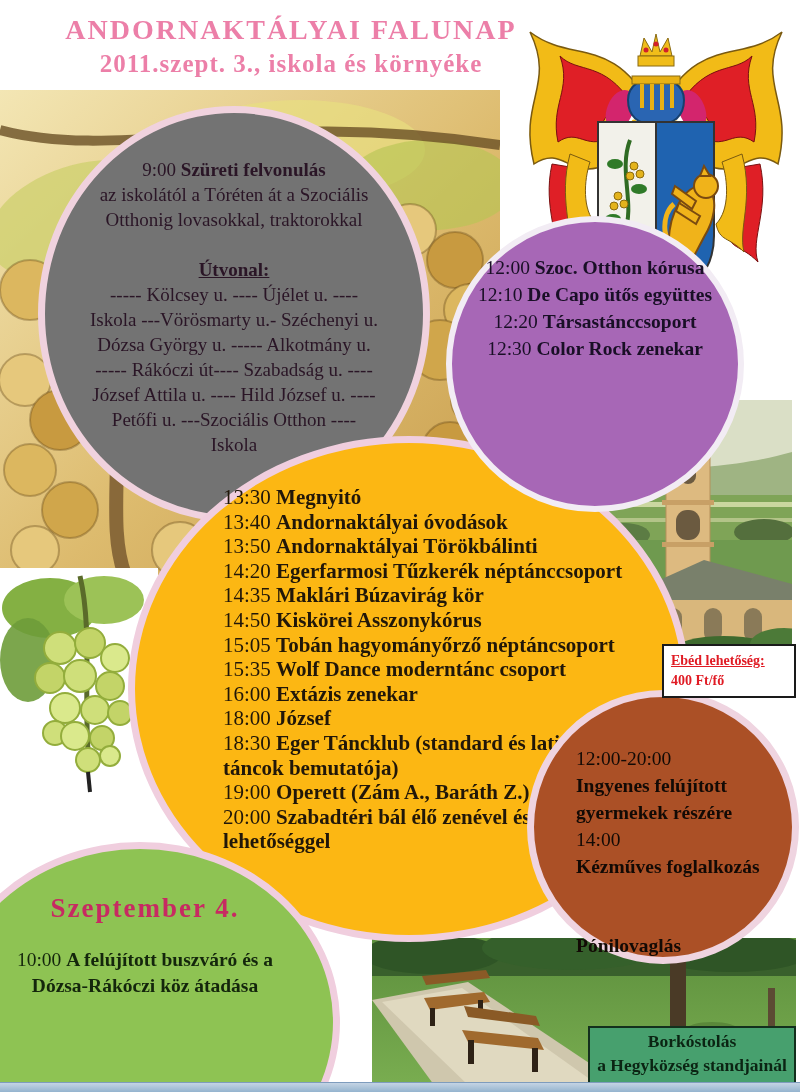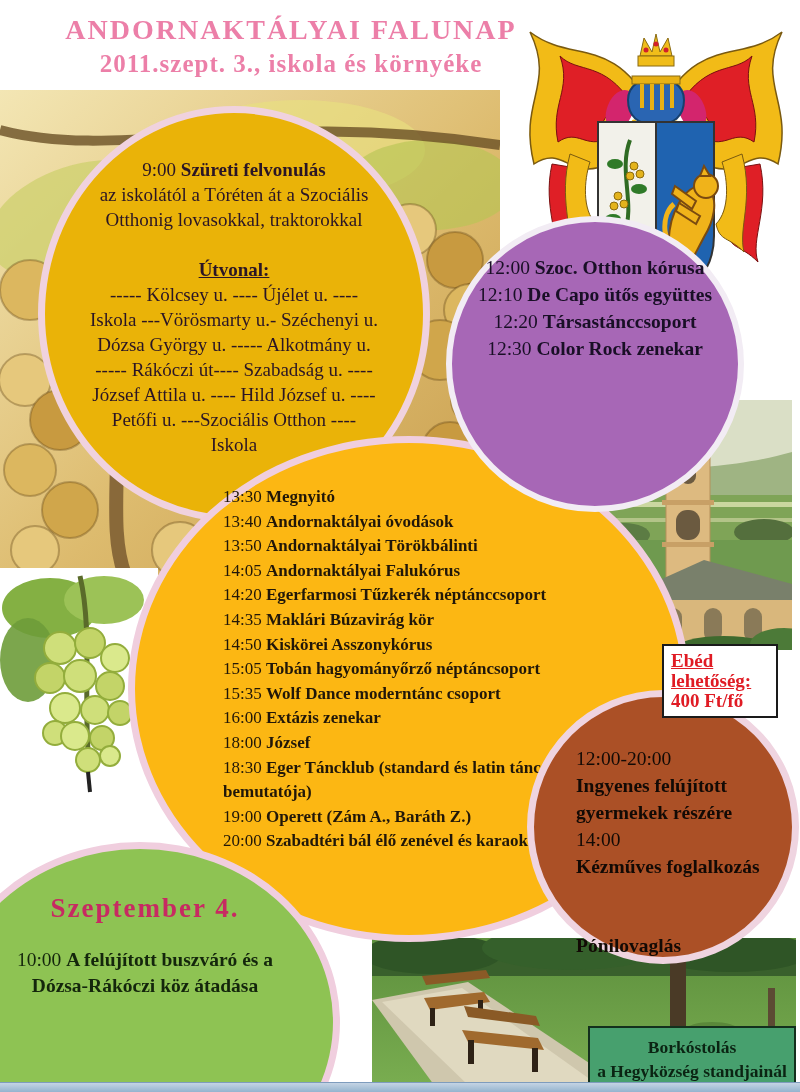--- a/index.html
+++ b/index.html
@@ -7,44 +7,44 @@
         font-family:"Liberation Serif",serif;color:#221622;}
   .abs{position:absolute;}
   
   .header{left:36px;top:14px;width:510px;text-align:center;color:#ec7fa8;font-weight:bold;z-index:20;}
   .header .t1{font-size:28px;letter-spacing:2px;}
   .header .t2{font-size:25px;letter-spacing:1px;margin-top:4px;}
   
   .photo{overflow:hidden;z-index:1;}
   
   .circle{border-radius:50%;box-sizing:border-box;}
-  .pink-circle{left:38px;top:106px;width:392px;height:416px;background:#eab308;border:7px solid #f0d2de;z-index:3;}
+  .pink-circle{left:38px;top:106px;width:392px;height:416px;background:#737373;border:7px solid #f0d2de;z-index:3;}
   .yellow-circle{left:128px;top:436px;width:562px;height:506px;background:#fcb713;border:7px solid #f0cede;z-index:4;}
   .purple-circle{left:446px;top:216px;width:298px;height:296px;background:#a767b6;border:6px solid #f2ecf4;z-index:5;}
   .brown-circle{left:527px;top:690px;width:272px;height:274px;background:#ab5026;border:7px solid #efd4e0;z-index:5;}
   .green-circle{left:-60px;top:842px;width:400px;height:360px;background:#8ec353;border:7px solid #f0cede;z-index:5;}
   
   .pink-text{position:absolute;left:18px;right:18px;top:44px;text-align:center;
              font-size:19px;line-height:25px;color:#2a1526;}
   .pink-text .sp{height:25px;}
   .u{text-decoration:underline;}
-  .yellow-text{position:absolute;left:88px;top:42px;width:414px;font-size:17px;line-height:24.6px;color:#211709;}
+  .yellow-text{position:absolute;left:88px;top:42px;width:414px;font-size:21px;line-height:24.6px;color:#211709;}
   .purple-text{position:absolute;left:24px;top:32px;width:238px;text-align:center;
                font-size:19.5px;line-height:27px;color:#190f26;}
   .brown-text{position:absolute;left:42px;top:48px;width:196px;font-size:19.5px;line-height:27px;color:#120a05;}
   .brown-text .gap{height:52px;}
   .green-text{position:absolute;left:64px;top:46px;width:268px;text-align:center;
               font-size:19.5px;line-height:26px;color:#14260c;}
   .green-title{font-size:27px;font-weight:bold;color:#c72a62;letter-spacing:2px;margin-bottom:26px;}
   .b{font-weight:bold;}
   
-  .lunch-box{left:662px;top:644px;width:116px;background:#ffffff;border:2px solid #1a1a1a;
-             padding:5px 7px;font-size:19px;line-height:20px;font-weight:bold;color:#e01b24;z-index:8;box-sizing:border-box;}
+  .lunch-box{left:662px;top:644px;width:134px;background:#ffffff;border:2px solid #1a1a1a;
+             padding:5px 7px;font-size:14px;line-height:20px;font-weight:bold;color:#e01b24;z-index:8;box-sizing:border-box;}
   .wine-box{left:588px;top:1026px;width:208px;height:62px;background:#47a06e;border:2px solid #13301d;
-            text-align:center;padding-top:7px;font-size:17.5px;font-weight:bold;color:#0b2413;
+            text-align:center;padding-top:1px;font-size:17.5px;font-weight:bold;color:#0b2413;
             line-height:24px;z-index:8;box-sizing:border-box;}
   .bottom-bar{left:0;top:1082px;width:800px;height:10px;
               background:linear-gradient(#c4d4e4,#8fb0cc);border-top:1px solid #7e9cbd;z-index:9;}
 </style>
 </head>
 <body>
 
 <div class="page">
 
   <div class="abs photo" style="left:0;top:90px;width:500px;height:485px;">
@@ -271,21 +271,20 @@
       <div>Petőfi u. ---Szociális Otthon ----</div>
       <div>Iskola</div>
     </div>
   </div>
 
   <div class="abs circle yellow-circle">
     <div class="yellow-text">
       <div><span>13:30</span> <span class="b">Megnyitó</span></div>
       <div><span>13:40</span> <span class="b">Andornaktályai óvodások</span></div>
       <div><span>13:50</span> <span class="b">Andornaktályai Törökbálinti</span></div>
-      <div><span>14:05</span> <span class="b">Andornaktályai Falukórus</span></div>
       <div><span>14:20</span> <span class="b">Egerfarmosi Tűzkerék néptánccsoport</span></div>
       <div><span>14:35</span> <span class="b">Maklári Búzavirág kör</span></div>
       <div><span>14:50</span> <span class="b">Kiskörei Asszonykórus</span></div>
       <div><span>15:05</span> <span class="b">Tobán hagyományőrző néptáncsoport</span></div>
       <div><span>15:35</span> <span class="b">Wolf Dance moderntánc csoport</span></div>
       <div><span>16:00</span> <span class="b">Extázis zenekar</span></div>
       <div><span>18:00</span> <span class="b">József</span></div>
       <div><span>18:30</span> <span class="b">Eger Táncklub (standard és latin táncok bemutatója)</span></div>
       <div><span>19:00</span> <span class="b">Operett (Zám A., Baráth Z.)</span></div>
       <div><span>20:00</span> <span class="b">Szabadtéri bál élő zenével és karaoké lehetőséggel</span></div>

